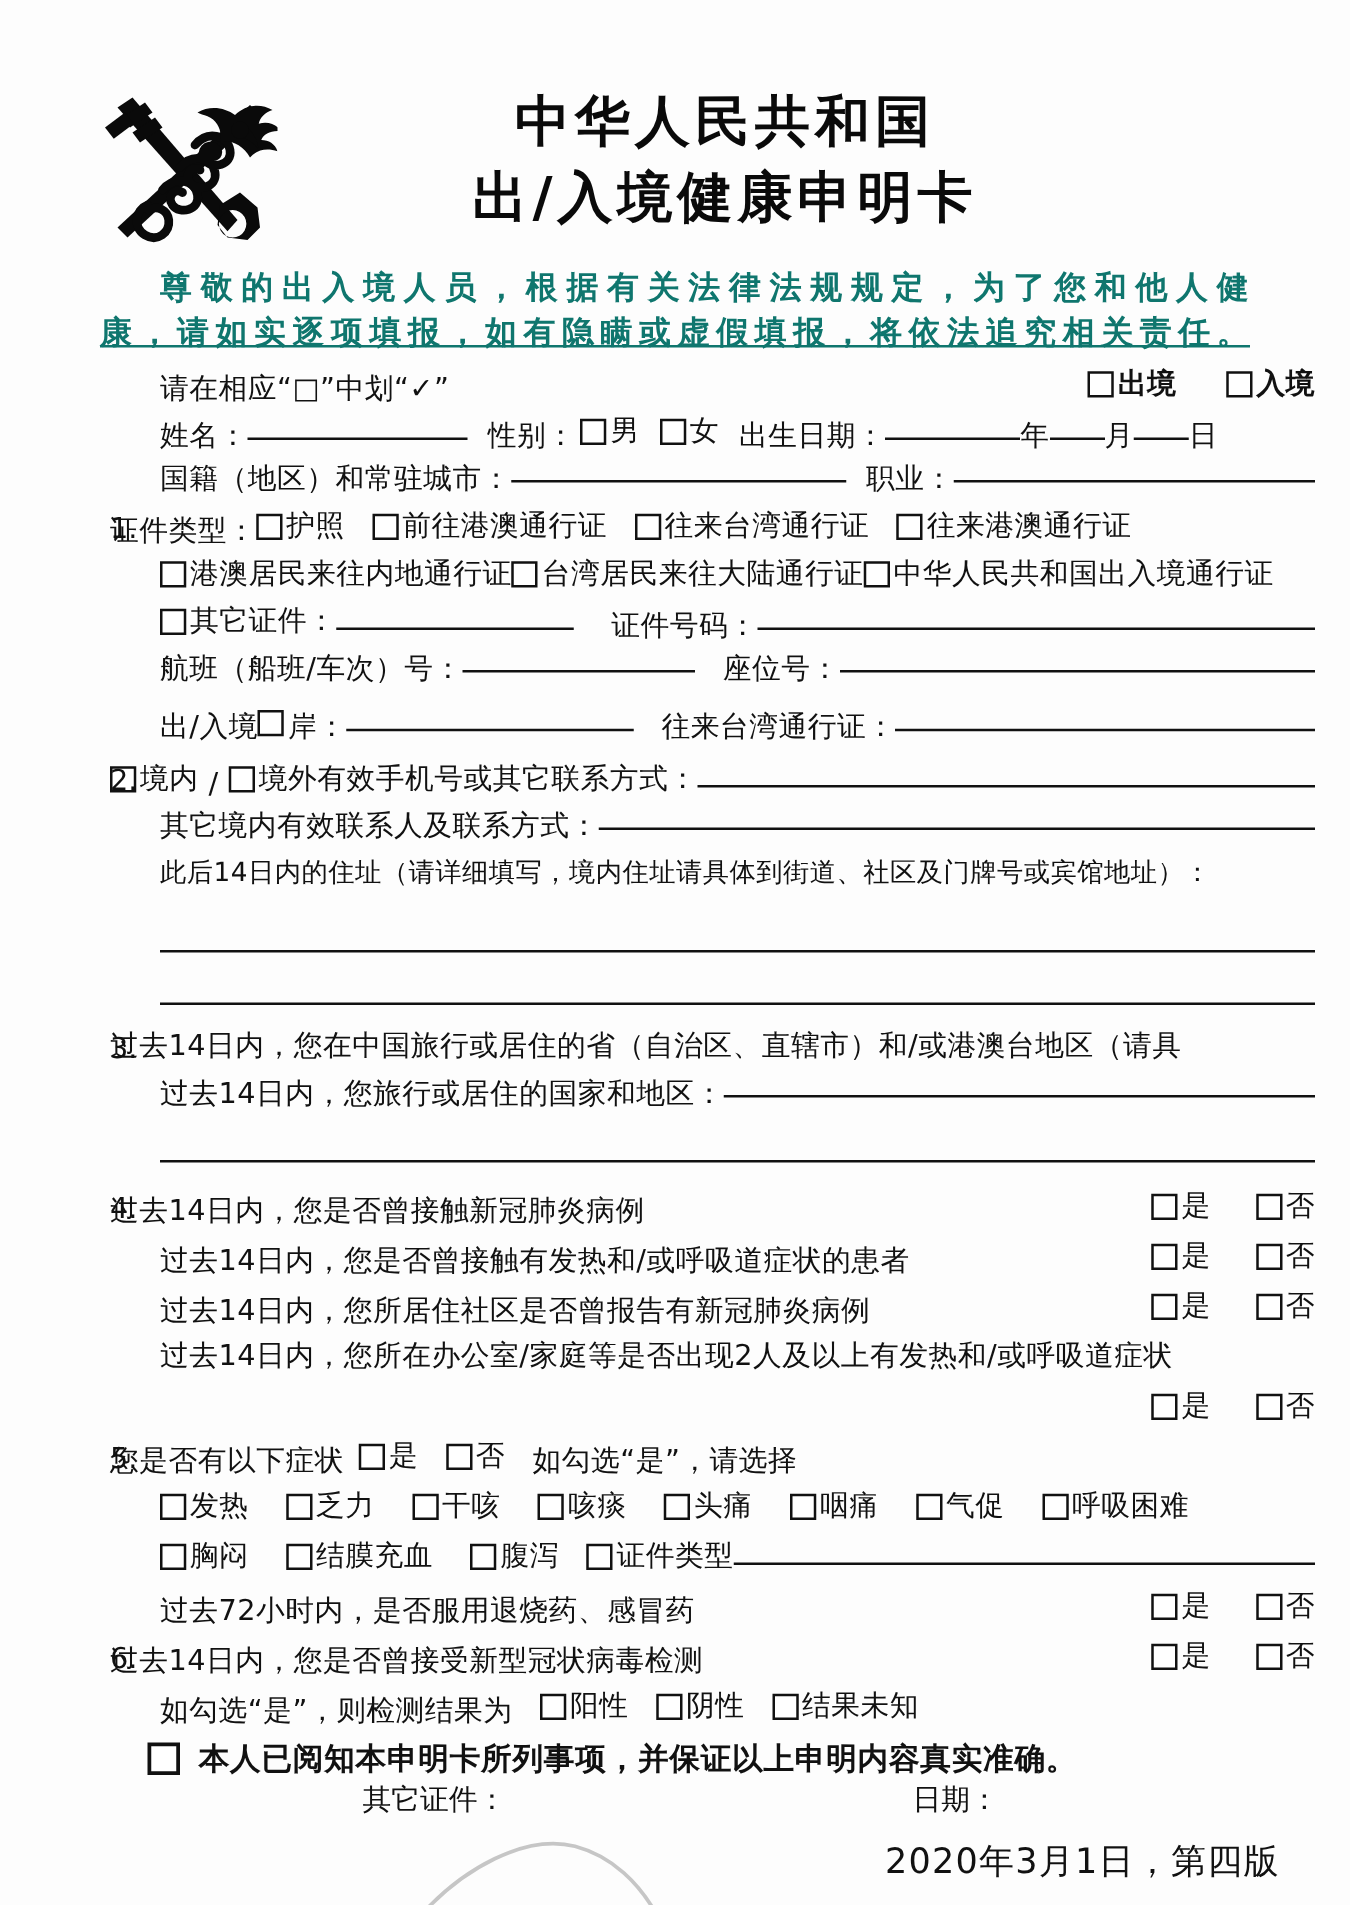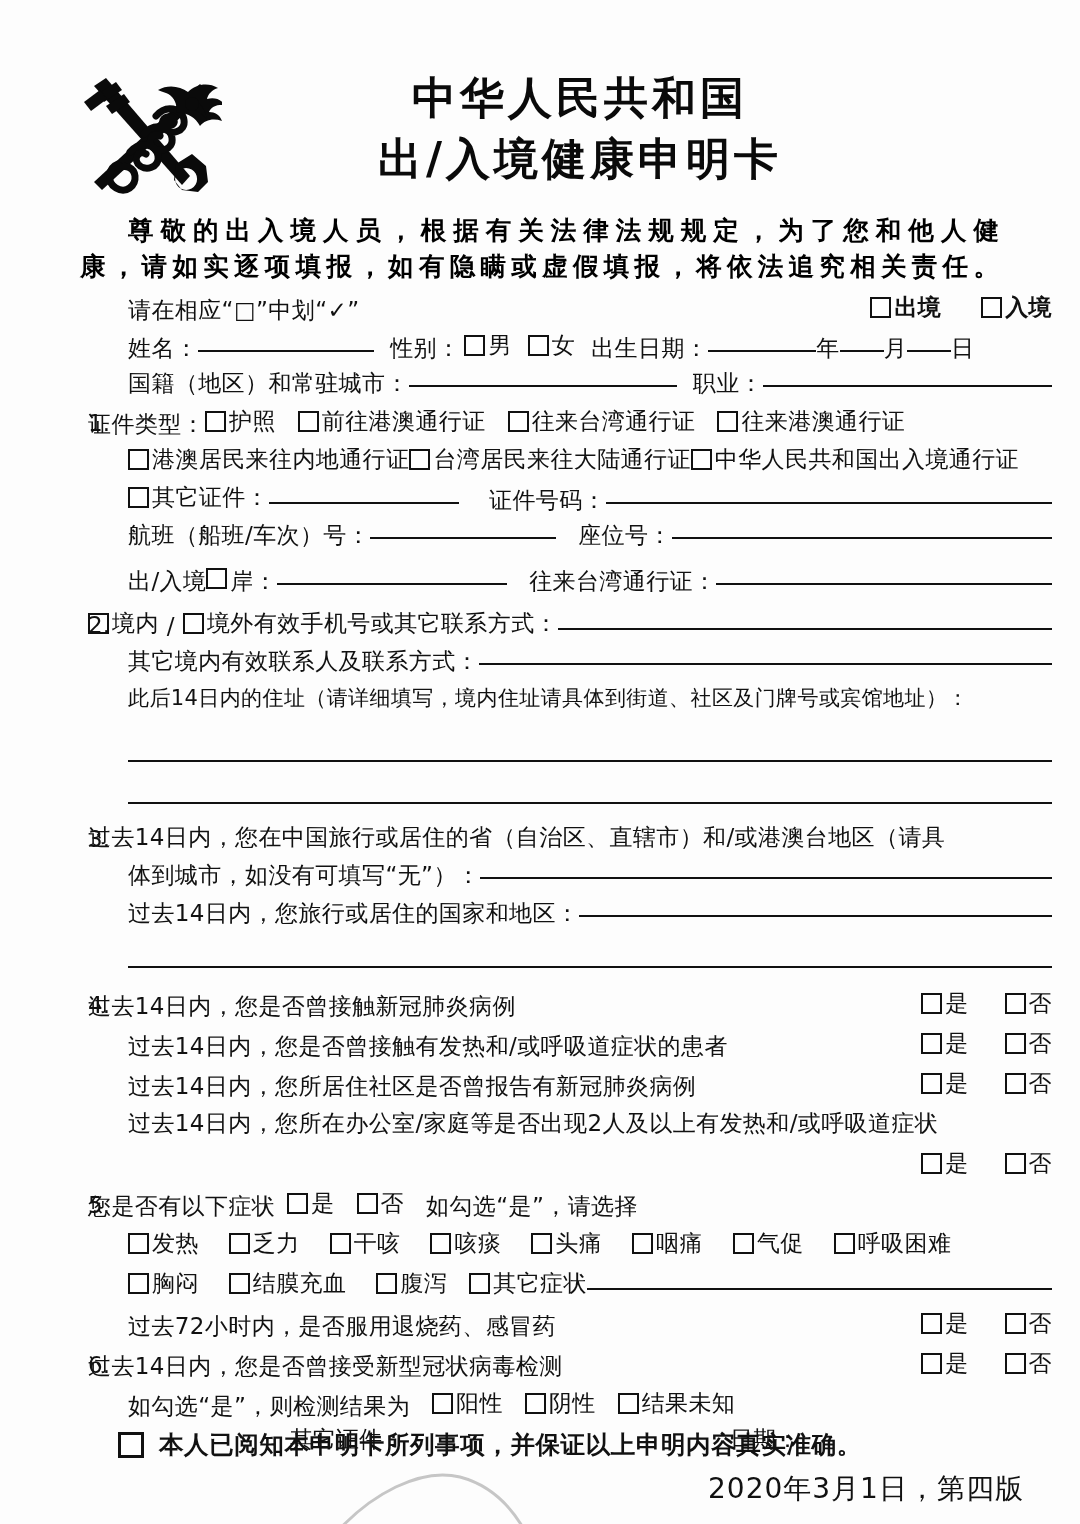--- a/index.html
+++ b/index.html
@@ -51,24 +51,24 @@
   .intro {
     position: absolute;
     left: 80px; top: 212px;
     width: 920px;
     font-size: 25.5px;
     font-weight: 700;
     line-height: 1.42;
     letter-spacing: 1.1px;
     text-align: justify;
     text-align-last: justify;
-    color: #000000;
+    color: #0f766e;
   }
   .intro .l1 { text-indent: 48px; display: block; }
-  .intro .l2 { display: block; }
+  .intro .l2 { display: block; text-decoration: underline; }
 
   
   .body {
     position: absolute;
     left: 0; top: 296px;
     width: 1080px;
     font-size: 23px;
     line-height: 1;
     color: #111;
   }
@@ -377,24 +377,20 @@
     <div class="longrule"></div>
     <div style="height:40px"></div>
     <div class="longrule"></div>
     <div style="height:22px"></div>
 
     <div class="row numbered">
       <span class="num">3.</span>
       <span class="t">过去14日内，您在中国旅行或居住的省（自治区、直辖市）和/或港澳台地区（请具</span>
     </div>
     <div class="row">
-      <span class="t">体到城市，如没有可填写“无”）：</span>
-      <span class="rule grow"></span>
-    </div>
-    <div class="row">
       <span class="t">过去14日内，您旅行或居住的国家和地区：</span>
       <span class="rule grow"></span>
     </div>
     <div style="height:26px"></div>
     <div class="longrule"></div>
     <div style="height:24px"></div>
 
     <div class="row numbered" style="min-height:40px">
       <span class="num">4.</span>
       <span class="t">过去14日内，您是否曾接触新冠肺炎病例</span>
@@ -532,21 +528,21 @@
         <span class="t">结膜充血</span>
       </span>
       <span class="sp30"></span>
       <span class="opt">
         <span class="cb"></span>
         <span class="t">腹泻</span>
       </span>
       <span class="sp22"></span>
       <span class="opt">
         <span class="cb"></span>
-        <span class="t">其它症状</span>
+        <span class="t">证件类型</span>
       </span>
       <span class="rule grow"></span>
     </div>
 
     <div class="row" style="min-height:40px">
       <span class="t">过去72小时内，是否服用退烧药、感冒药</span>
       <span class="spacer"></span>
       <span class="yn">
         <span class="opt">
           <span class="cb"></span>

